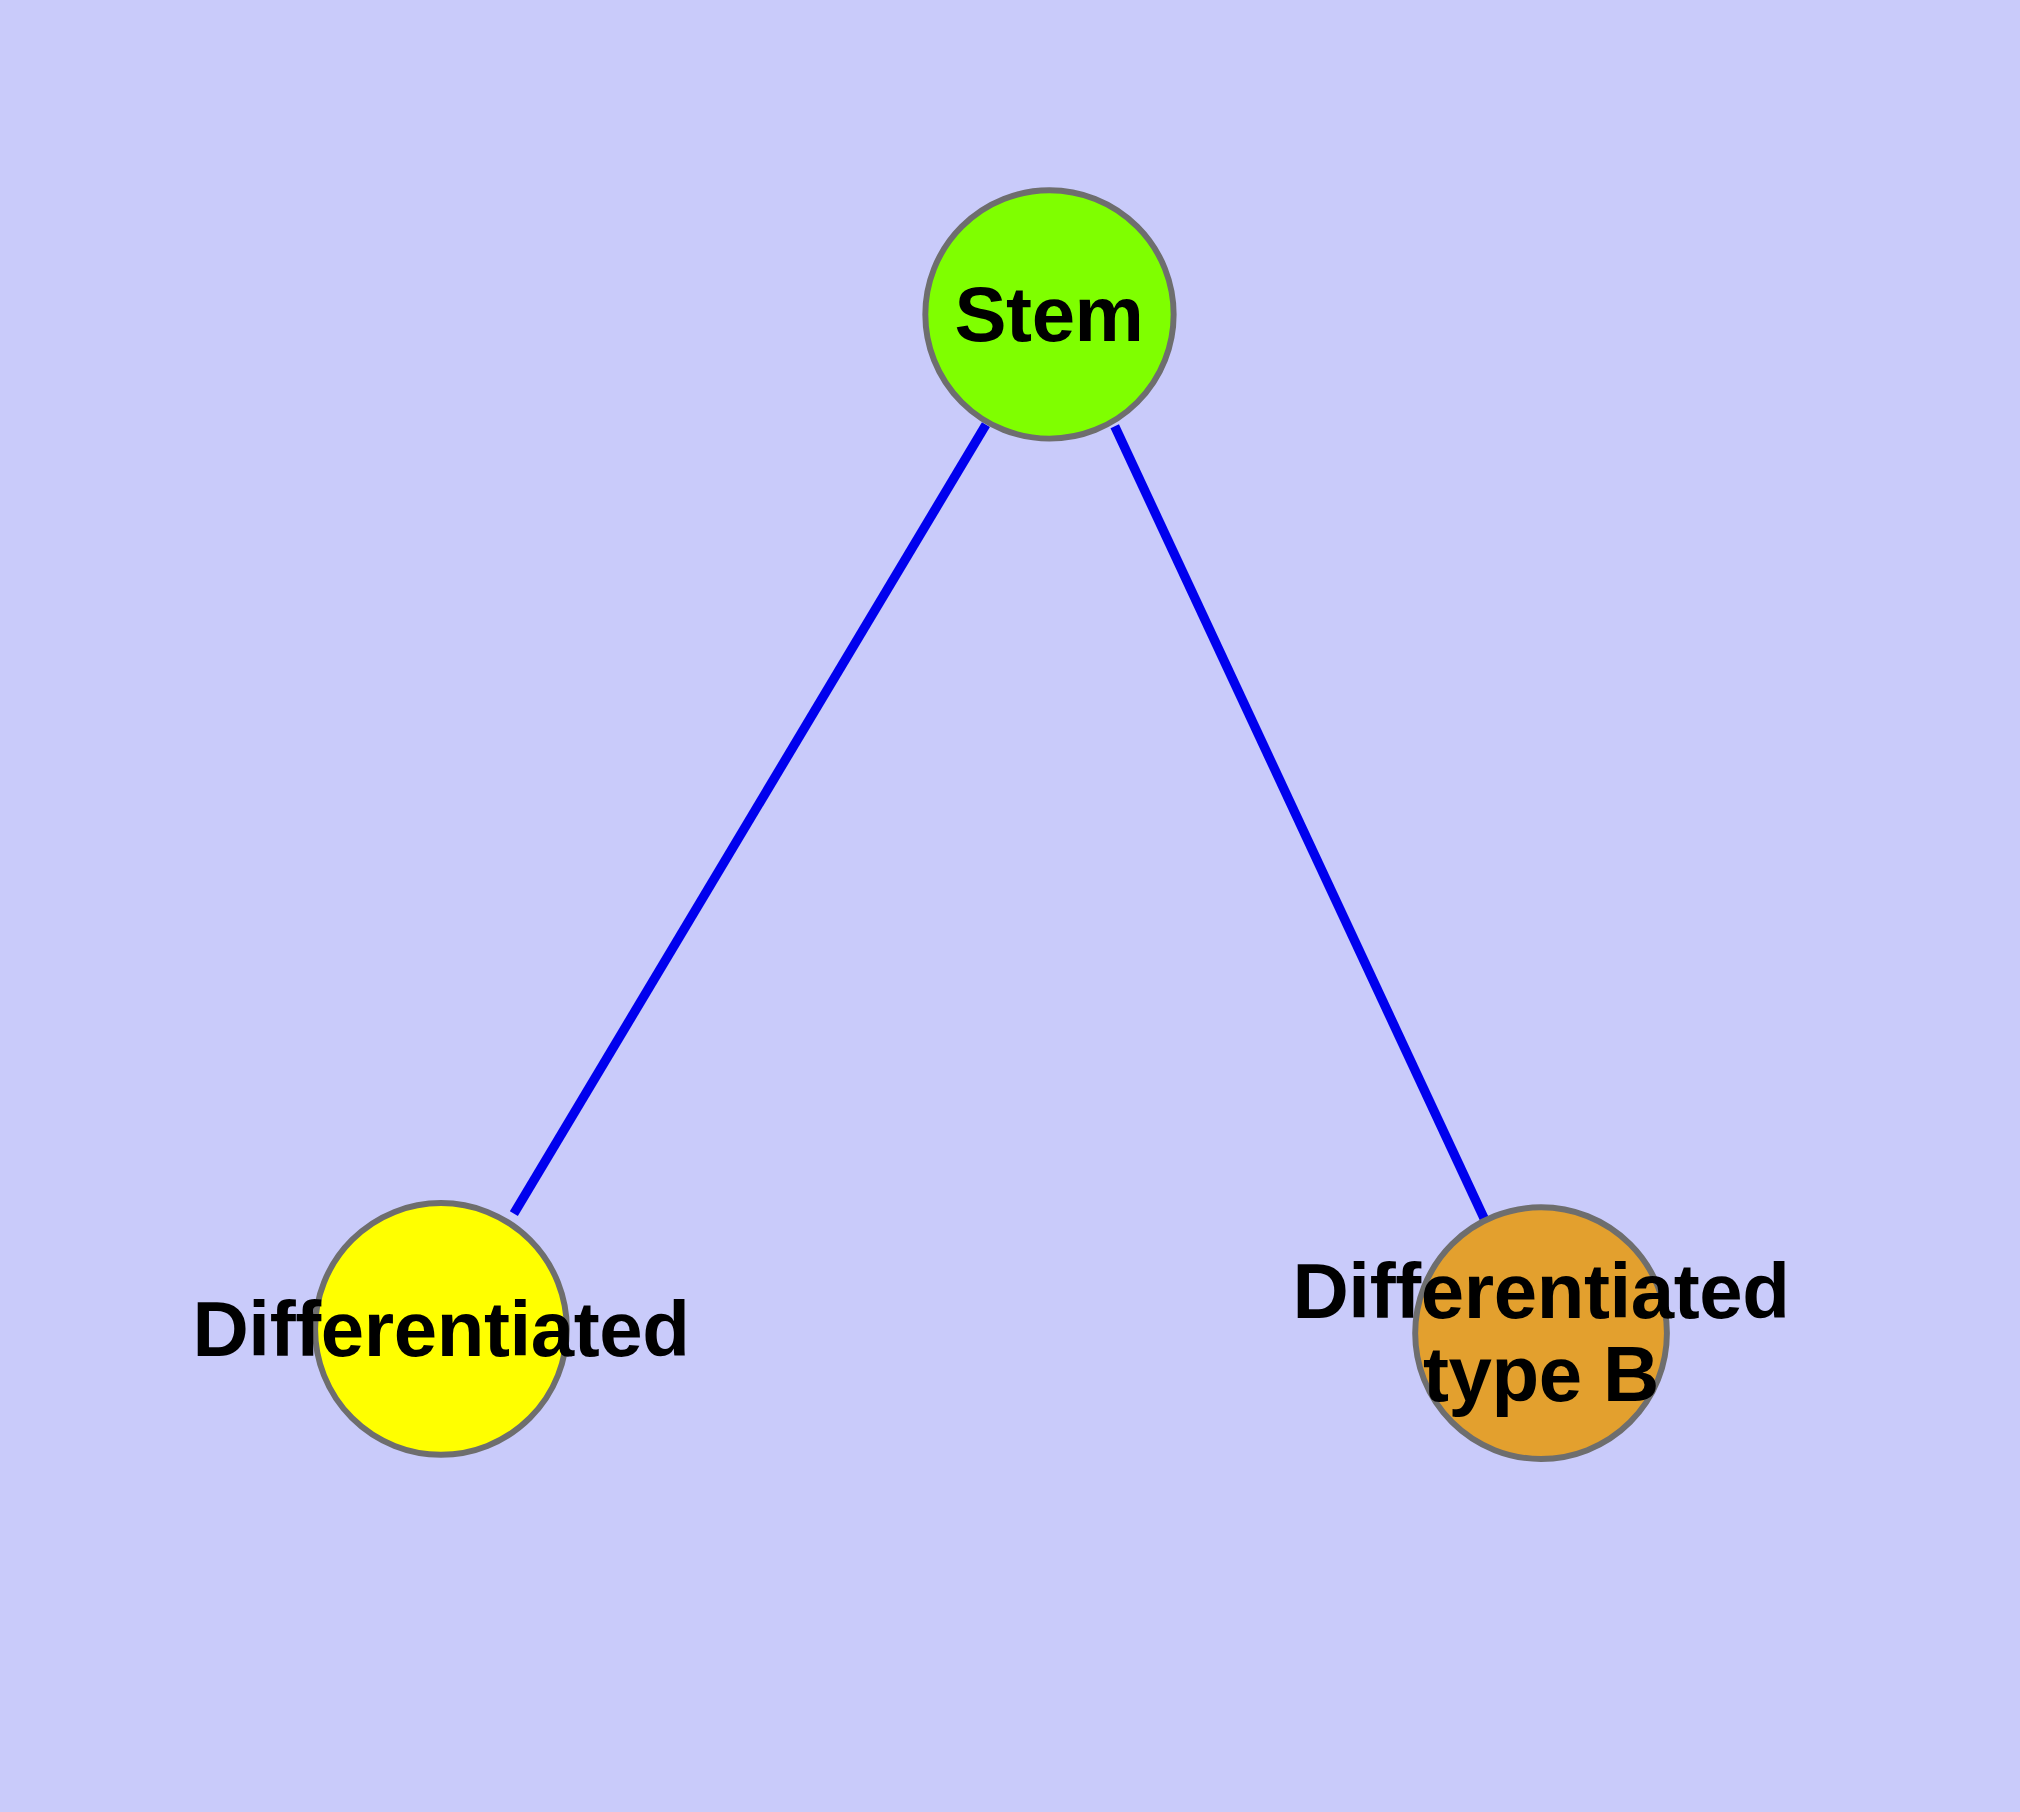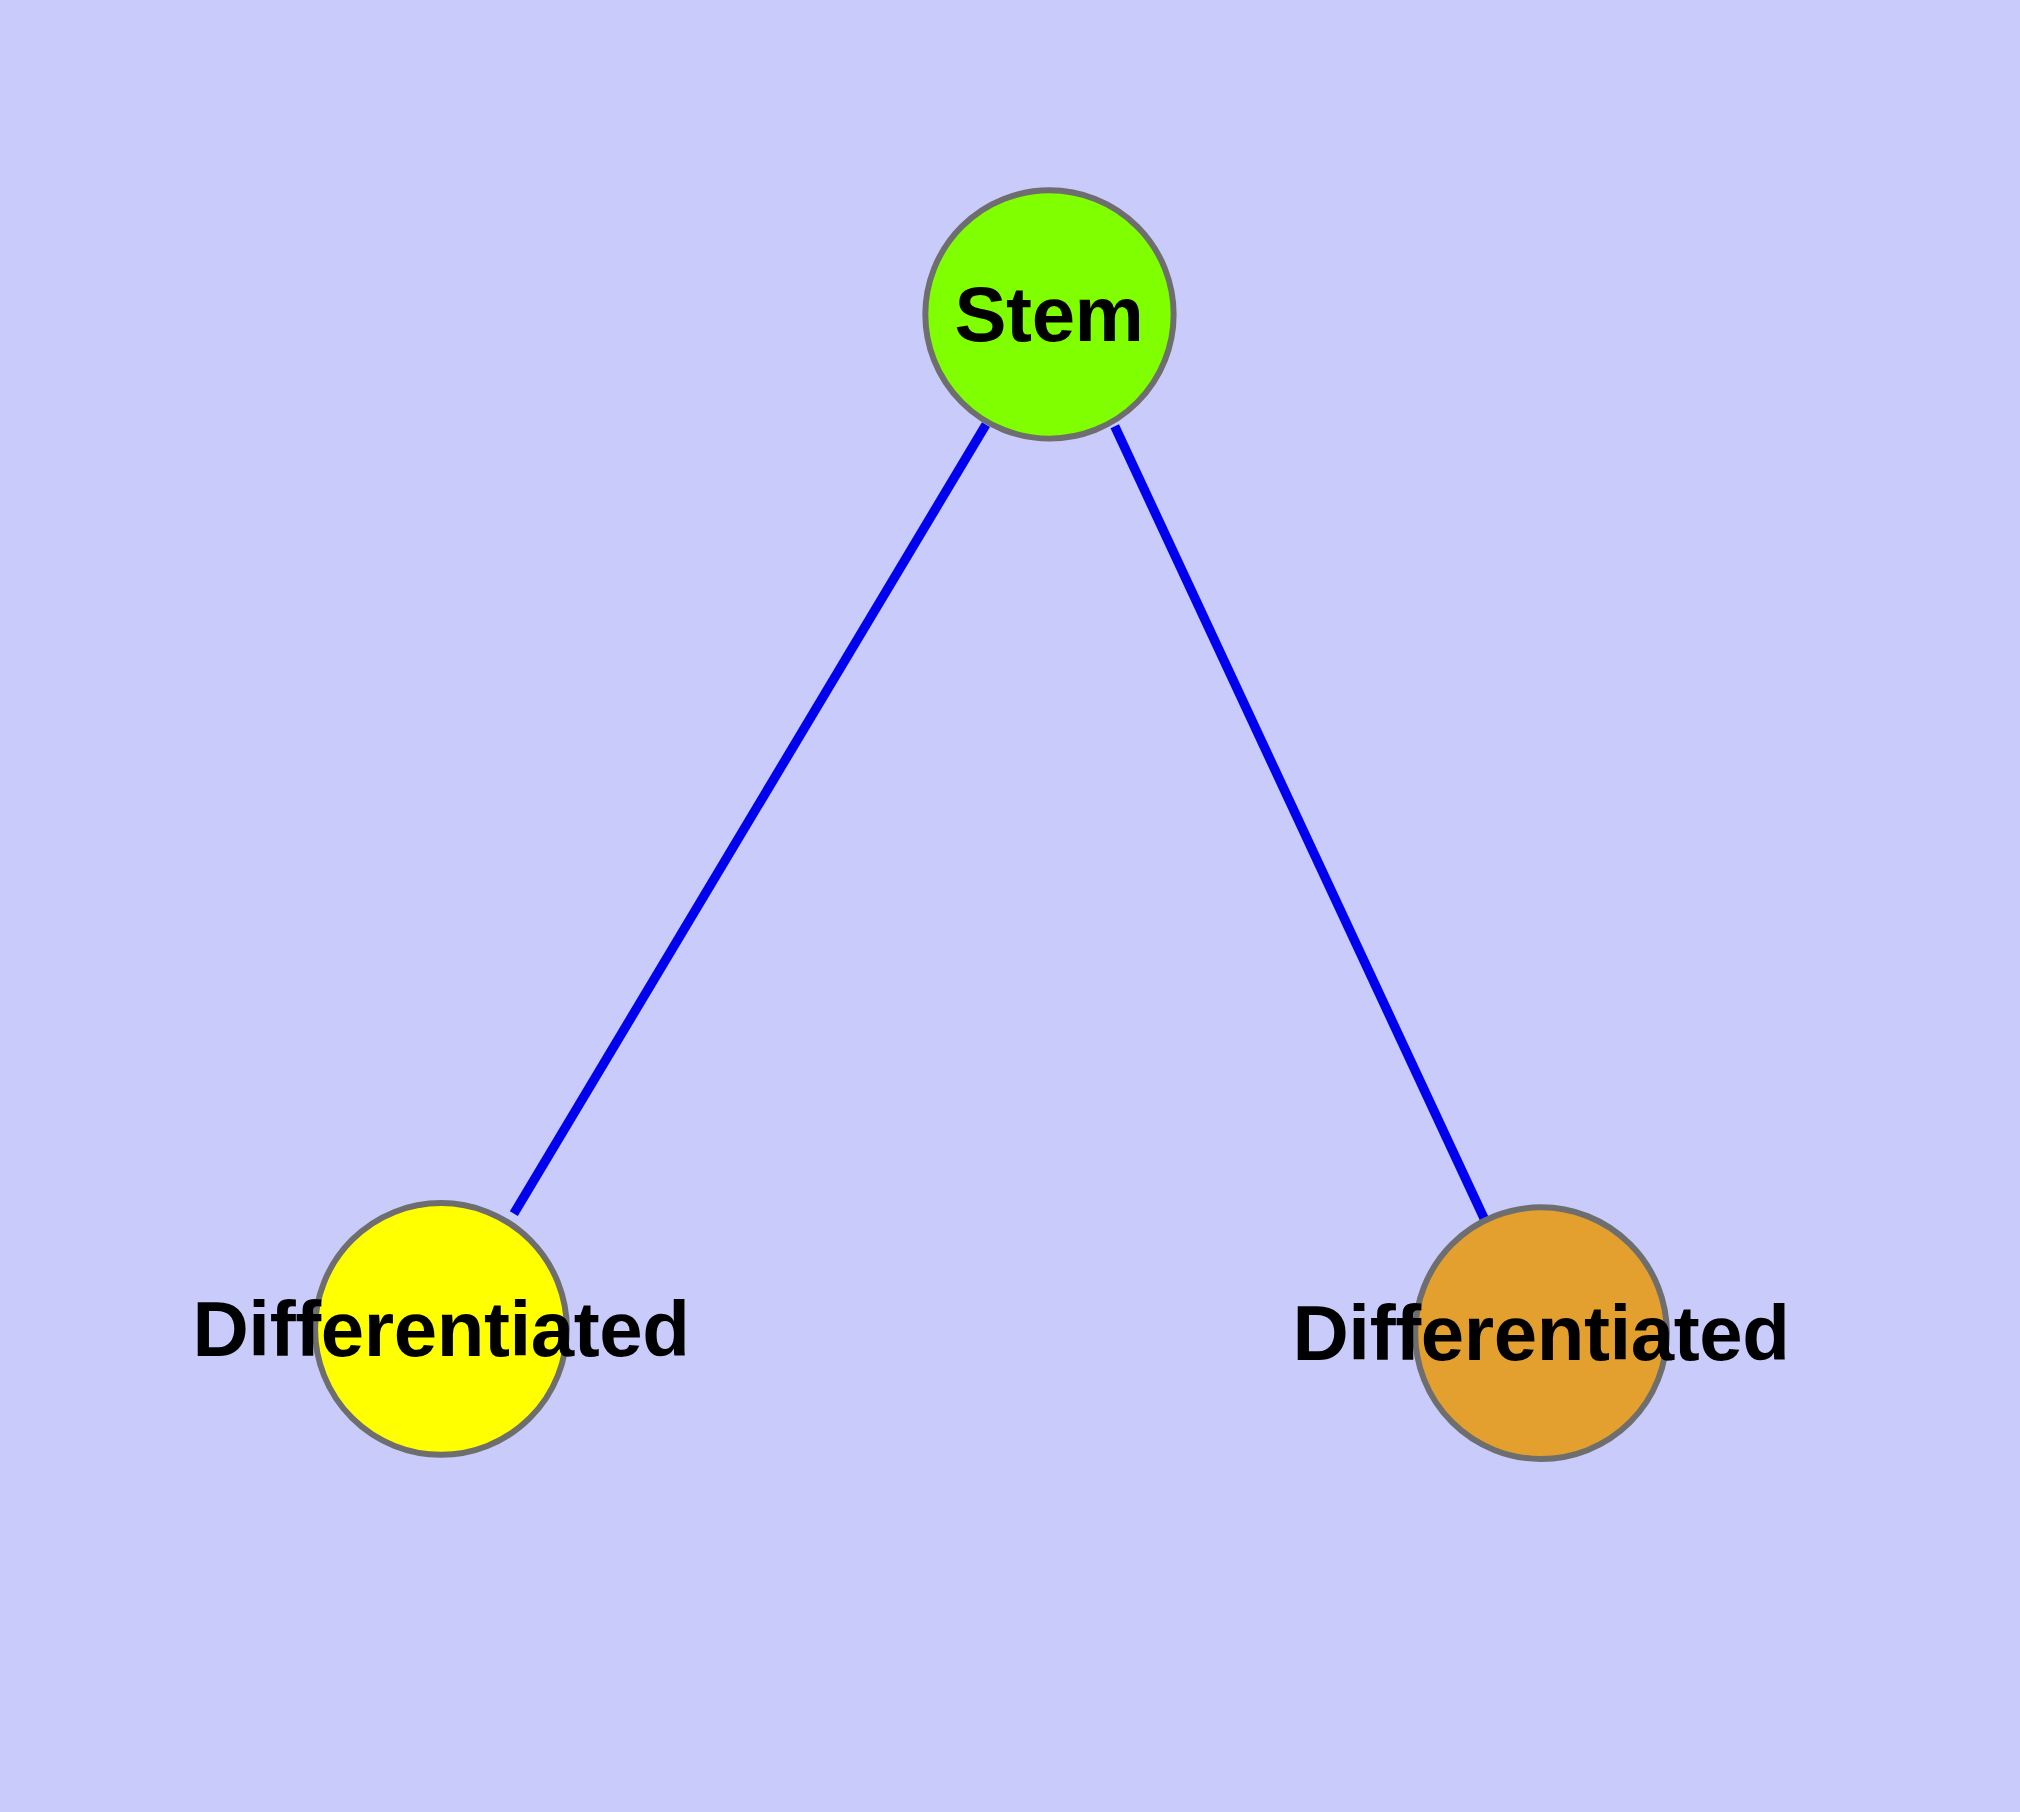--- a/index.html
+++ b/index.html
@@ -63,16 +63,17 @@
   </svg>
 
   <div class="node-label" id="label-0" style="left: 1049px; top: 314px; font-size: 78px; color: rgb(0, 0, 0);">
       <span class="line">Stem</span>
     </div>
   <div class="node-label" id="label-1" style="left: 441px; top: 1329px; font-size: 78px; color: rgb(0, 0, 0);">
       <span class="line">Differentiated</span>
     </div>
   <div class="node-label" id="label-2" style="left: 1541px; top: 1333px; font-size: 78px; color: rgb(0, 0, 0);">
       <span class="line">Differentiated</span>
+      <span class="line">type B</span>
     </div>
 
 </div>
 
 
 </body></html>

